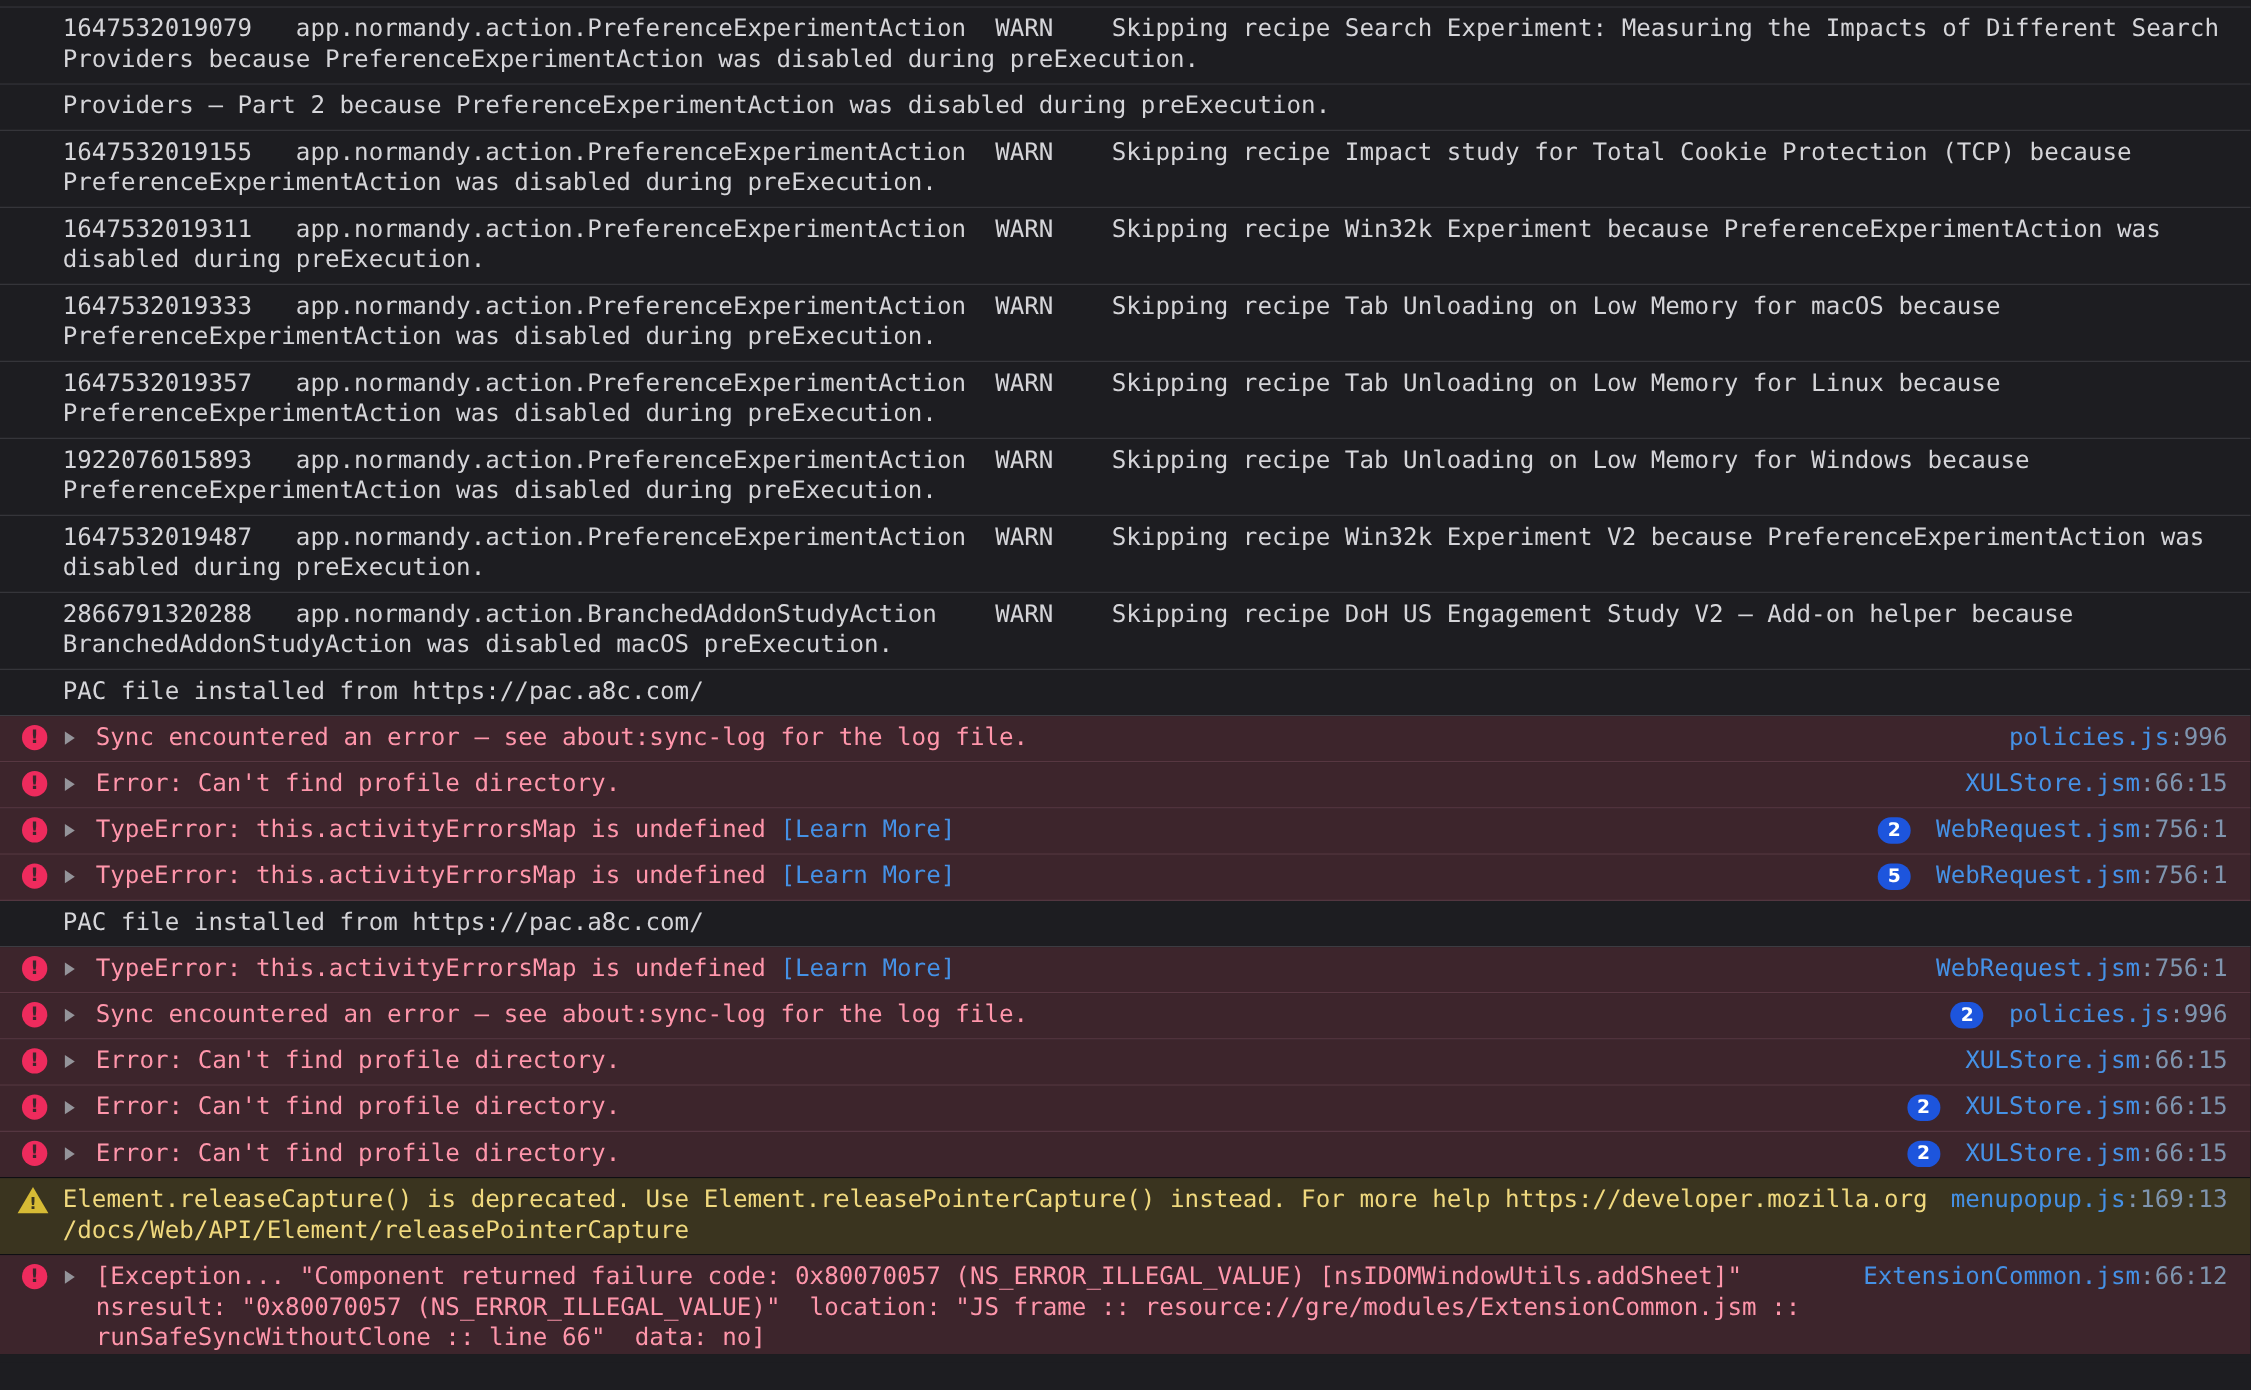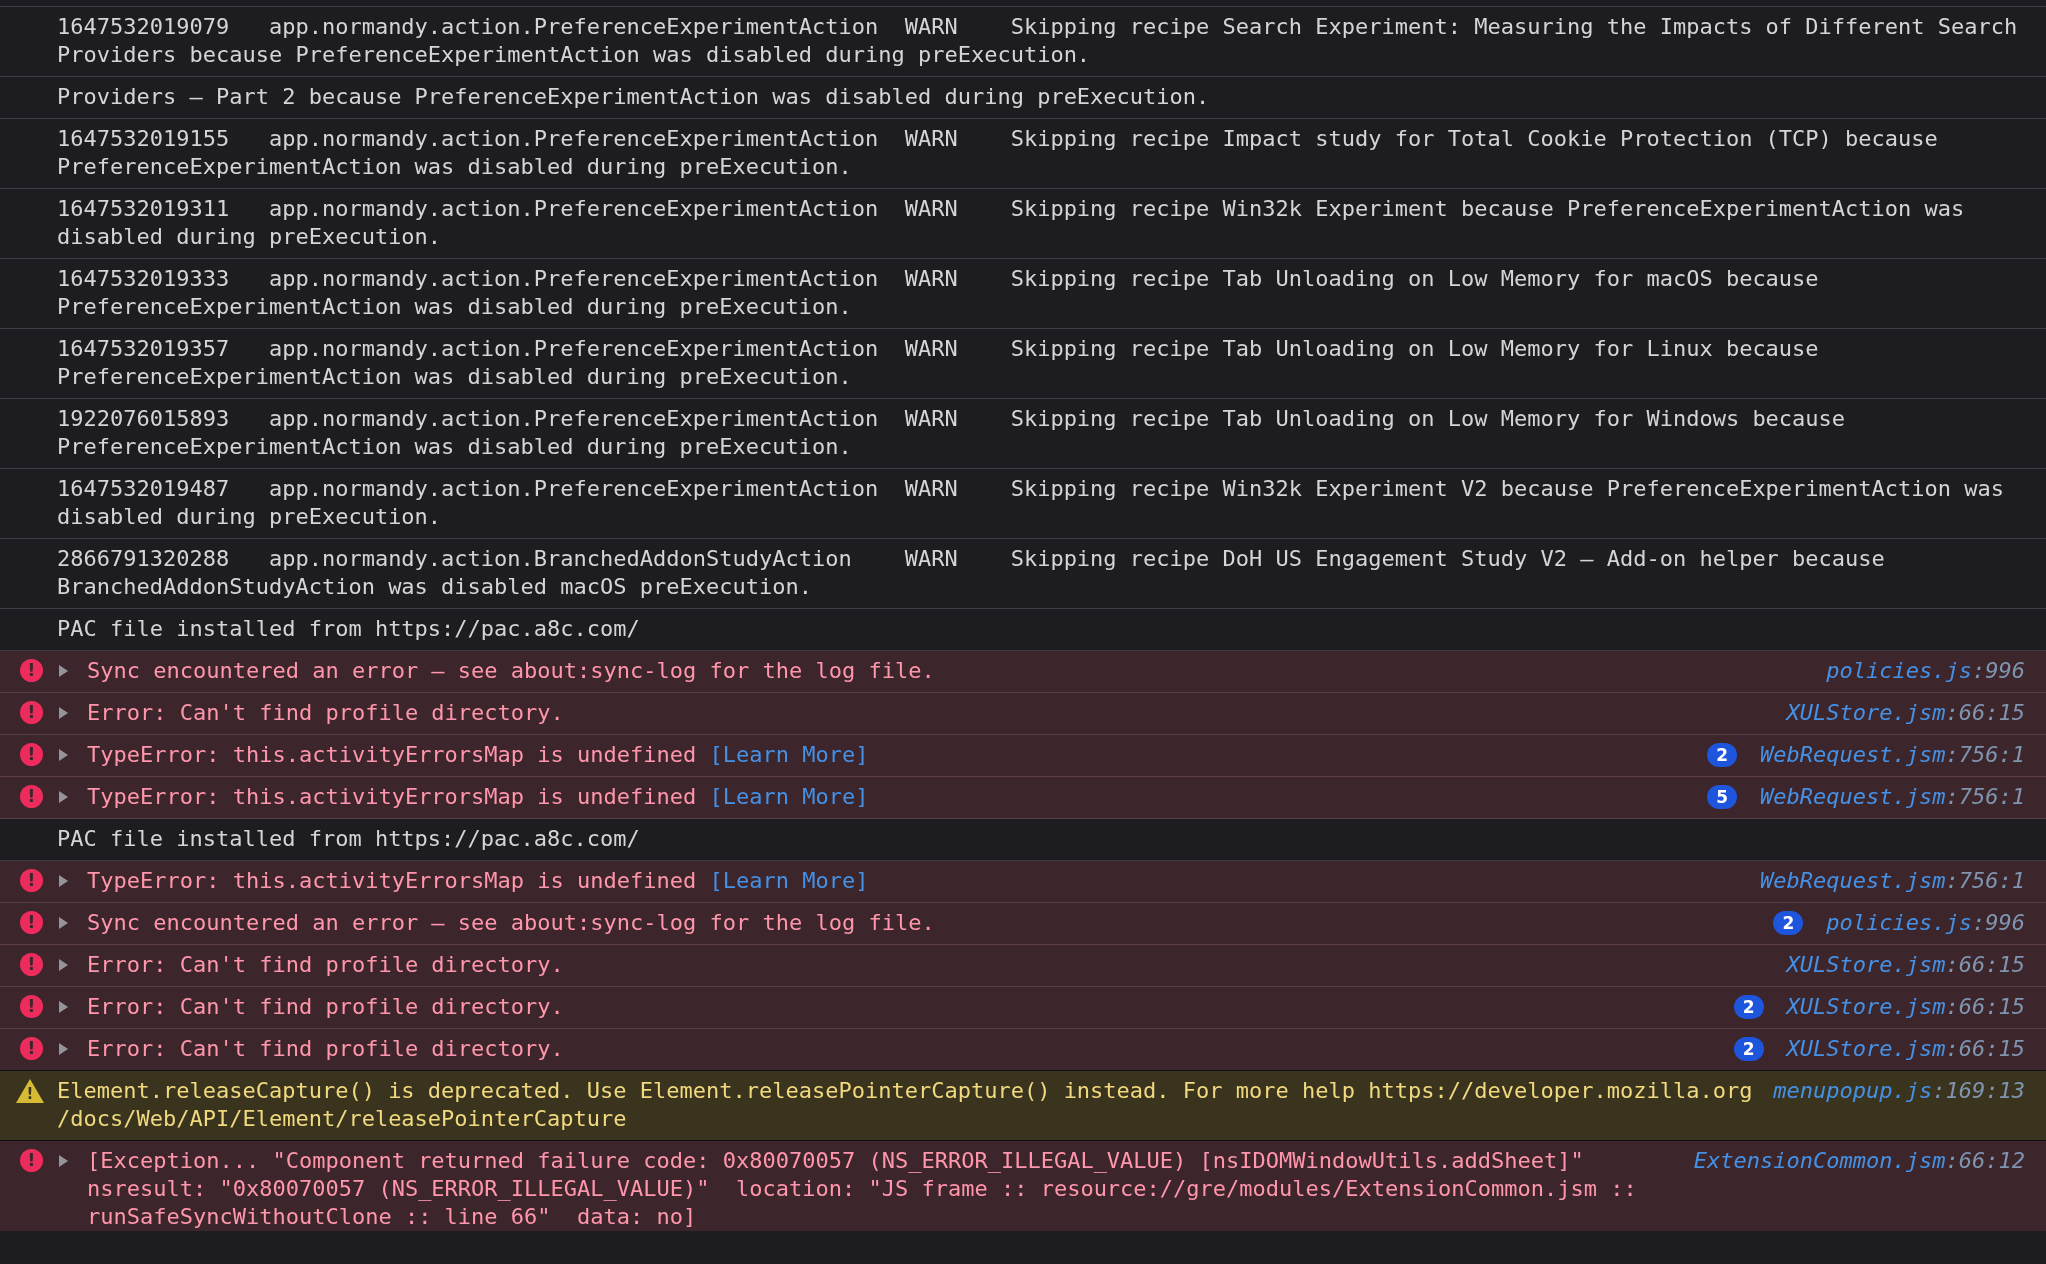--- a/index.html
+++ b/index.html
@@ -66,21 +66,21 @@
   .link { color: var(--link, #4591e6); }
   .italic { }
   .right { flex: 0 0 auto; margin-left: auto; display: flex; align-items: flex-start; white-space: nowrap; }
   .badge {
     margin: 2px 23px 0 0; min-width: 24px; height: 24px; padding: 0 9px;
     border-radius: 12px;
     background: var(--badge-bg, #1d55dd); color: #ffffff;
     font: bold 17px/24px "DejaVu Sans", sans-serif;
     text-align: center;
   }
-  .source { cursor: pointer; font-style: italic; }
+  .source { cursor: pointer; }
   .source .file { color: var(--link, #4591e6); }
   .source .pos { color: var(--source-pos, #7f95af); }
   .bottom { height: 8px; background: var(--background, #1d1d21); }
 </style>
 </head>
 <body>
 
 <div class="console">
     <div class="row log">
       <span class="gutter"></span>

